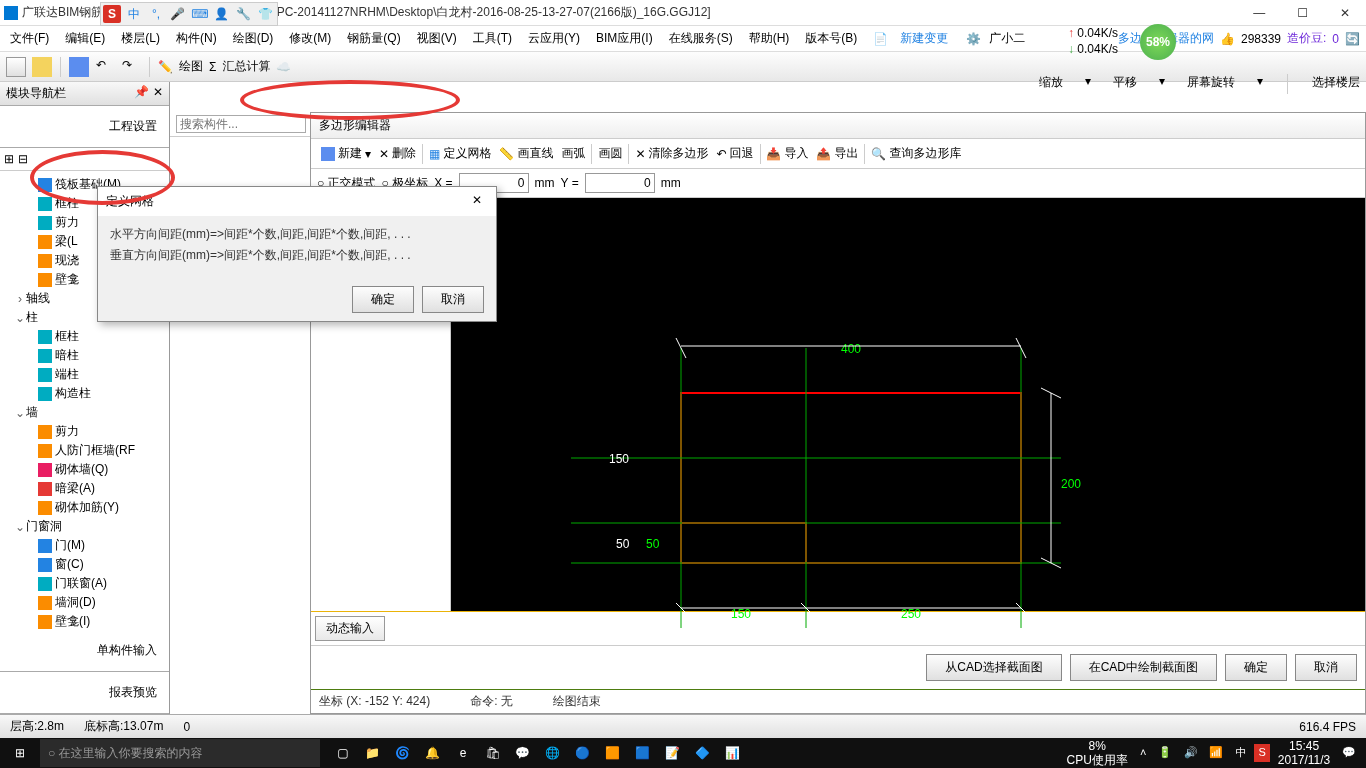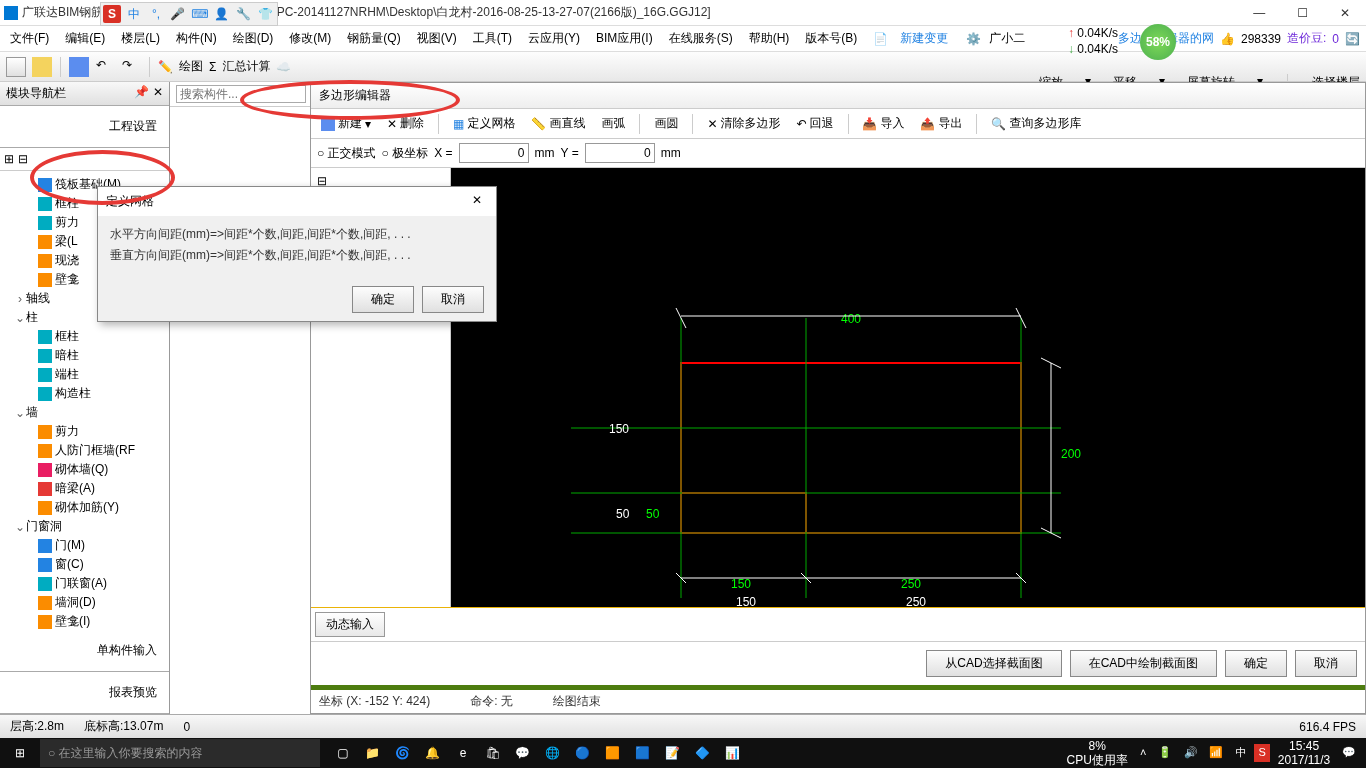--- a/index.html
+++ b/index.html
@@ -31,37 +31,37 @@
 .tree-item.selected { background:#cce4ff; }
 .tree-caret { width:12px; text-align:center; color:#666; }
 .tree-icon { width:14px; height:14px; margin-right:3px; flex-shrink:0; }
 .ti-blue { background:#2383e2; }
 .ti-cyan { background:#00acc1; }
 .ti-orange { background:#fb8c00; }
 .ti-pink { background:#e91e63; }
 .ti-red { background:#e53935; }
 .indent1 { padding-left:12px; }
 .indent2 { padding-left:24px; }
-.right-area { flex:1; display:flex; flex-direction:column; position:relative; }
+.right-area { flex:1; display:flex; flex-direction:column; position:relative;margin-top:30px; }
 .poly-editor { position:absolute; left:0; top:0; right:0; bottom:0; background:#fff; border:1px solid #999; display:flex; flex-direction:column; }
 .poly-title { background:linear-gradient(#fff,#eee); padding:4px 8px; border-bottom:1px solid #ccc; }
-.poly-toolbar { display:flex; align-items:flex-end; padding:4px 6px; border-bottom:1px solid #ccc; gap:8px; flex-wrap:wrap; }
+.poly-toolbar { display:flex; align-items:flex-end; padding:4px 6px; border-bottom:1px solid #ccc; gap:0; flex-wrap:wrap; }
 .poly-tb-btn { display:flex; align-items:center; gap:3px; padding:2px 4px; cursor:pointer; }
 .poly-tb-icon { width:14px; height:14px; display:inline-block; }
 .poly-coordbar { display:flex; align-items:center; padding:4px 6px; border-bottom:1px solid #ccc; gap:6px; }
 .coord-input { width:70px; height:20px; border:1px solid #999; text-align:right; padding:0 3px; }
 .poly-body { flex:1; display:flex; }
 .poly-tree { width:140px; border-right:1px solid #ccc; background:#fff; padding:4px; }
 .poly-tree-item { background:#cce4ff; padding:2px 4px; display:flex; align-items:center; gap:4px; }
 .poly-canvas { flex:1; background:#000; position:relative; }
 .poly-dynbar { padding:4px; border-top:1px solid #eab308; }
 .dyn-btn { padding:3px 10px; border:1px solid #999; background:linear-gradient(#fff,#e8e8e8); cursor:pointer; }
 .poly-btnbar { padding:8px; border-top:1px solid #ccc; display:flex; justify-content:flex-end; gap:8px; }
 .big-btn { padding:4px 18px; border:1px solid #888; background:linear-gradient(#fdfdfd,#e0e0e0); cursor:pointer; }
-.poly-status { padding:3px 8px; border-top:5px solid #4d7c0f; display:flex; gap:40px; color:#333; }
+.poly-status { padding:3px 8px; border-top:1px solid #4d7c0f; display:flex; gap:40px; color:#333; }
 .dialog { position:absolute; left:97px; top:186px; width:400px; background:#f0f0f0; border:1px solid #888; box-shadow:3px 3px 8px rgba(0,0,0,0.3); z-index:100; }
 .dialog-title { padding:6px 8px; display:flex; justify-content:space-between; background:#fff; }
 .dialog-close { cursor:pointer; padding:0 6px; }
 .dialog-body { padding:10px 12px; }
 .dlg-label { margin-bottom:4px; color:#333; }
 .dlg-input { width:100%; height:24px; border:1px solid #888; background:#fff; padding:2px 4px; margin-bottom:12px; }
 .dlg-input .sel { background:#0078d4; color:#fff; padding:0 1px; }
 .dlg-btns { display:flex; justify-content:flex-end; gap:8px; padding:8px 12px; }
 .statusbar { height:24px; background:linear-gradient(#f8f8f8,#e0e0e0); border-top:1px solid #aaa; display:flex; align-items:center; padding:0 10px; gap:20px; }
 .taskbar { height:30px; background:#101010; display:flex; align-items:center; color:#fff; }

